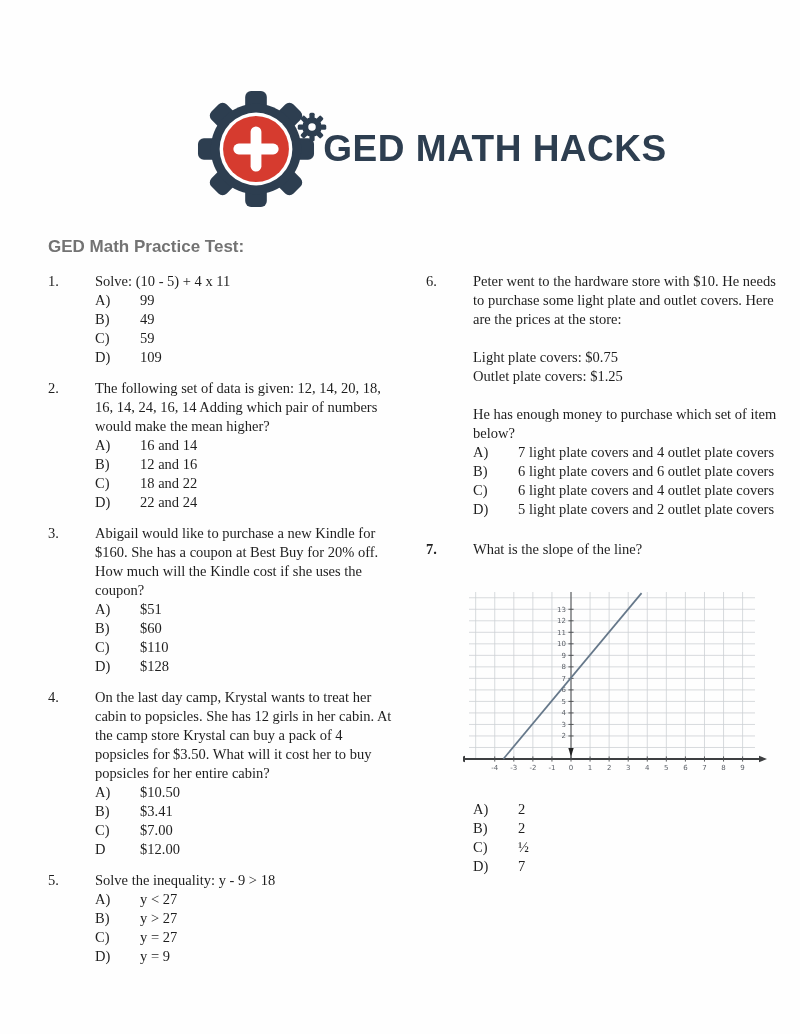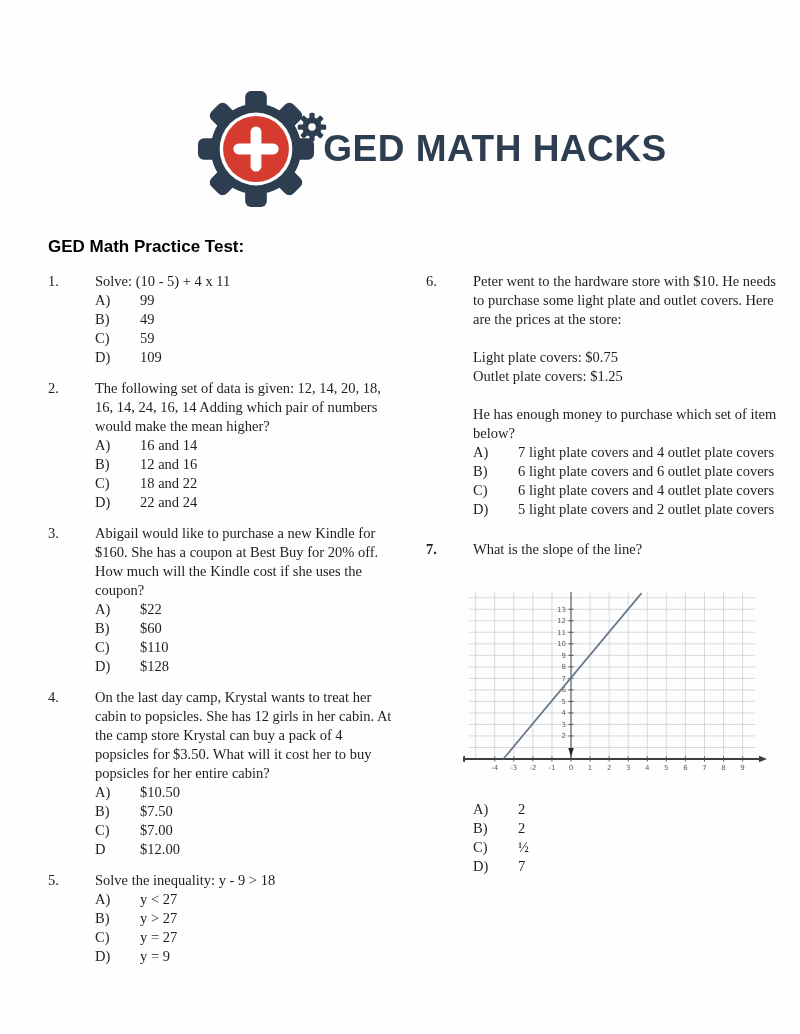--- a/index.html
+++ b/index.html
@@ -13,21 +13,21 @@
   .logo-lockup{display:flex;align-items:center;position:relative;left:32px;}
   .logo-text-wrap{position:relative;margin-left:-6px;padding-left:14px;}
   .logo-text{
     font-family:"Liberation Sans", sans-serif;font-weight:bold;
     font-size:37px;letter-spacing:.5px;color:#2d3e50;
   }
   .small-gear{position:absolute;left:-12px;top:-16px;}
   
   .page-title{
     font-family:"Liberation Sans", sans-serif;font-weight:bold;
-    font-size:17px;color:#000000;margin:28px 0 0 48px;
+    font-size:17px;color:#737373;margin:28px 0 0 48px;
   }
   
   .cols{display:flex;gap:26px;padding:15px 8px 0 48px;align-items:flex-start;}
   .col{flex:none;}
   .col-left{width:352px;}
   .col-right{width:356px;}
   
   .q{display:flex;margin:0 0 12px 0;font-size:14.5px;line-height:19px;}
   .qnum{width:47px;flex:none;}
   .qnum.bold{font-weight:bold;}
@@ -137,21 +137,21 @@
             </div>
         </div>
       </section>
 
       <section class="q">
         <div class="qnum">3.</div>
         <div class="qbody">
           <p class="qtext">Abigail would like to purchase a new Kindle for $160. She has a coupon at Best Buy for 20% off. How much will the Kindle cost if she uses the coupon?</p>
           <div class="opt">
               <span class="olet">A)</span>
-              <span class="oval">$22</span>
+              <span class="oval">$51</span>
             </div>
           <div class="opt">
               <span class="olet">B)</span>
               <span class="oval">$60</span>
             </div>
           <div class="opt">
               <span class="olet">C)</span>
               <span class="oval">$110</span>
             </div>
           <div class="opt">
@@ -164,21 +164,21 @@
       <section class="q">
         <div class="qnum">4.</div>
         <div class="qbody">
           <p class="qtext">On the last day camp, Krystal wants to treat her cabin to popsicles. She has 12 girls in her cabin. At the camp store Krystal can buy a pack of 4 popsicles for $3.50. What will it cost her to buy popsicles for her entire cabin?</p>
           <div class="opt">
               <span class="olet">A)</span>
               <span class="oval">$10.50</span>
             </div>
           <div class="opt">
               <span class="olet">B)</span>
-              <span class="oval">$7.50</span>
+              <span class="oval">$3.41</span>
             </div>
           <div class="opt">
               <span class="olet">C)</span>
               <span class="oval">$7.00</span>
             </div>
           <div class="opt">
               <span class="olet">D</span>
               <span class="oval">$12.00</span>
             </div>
         </div>

